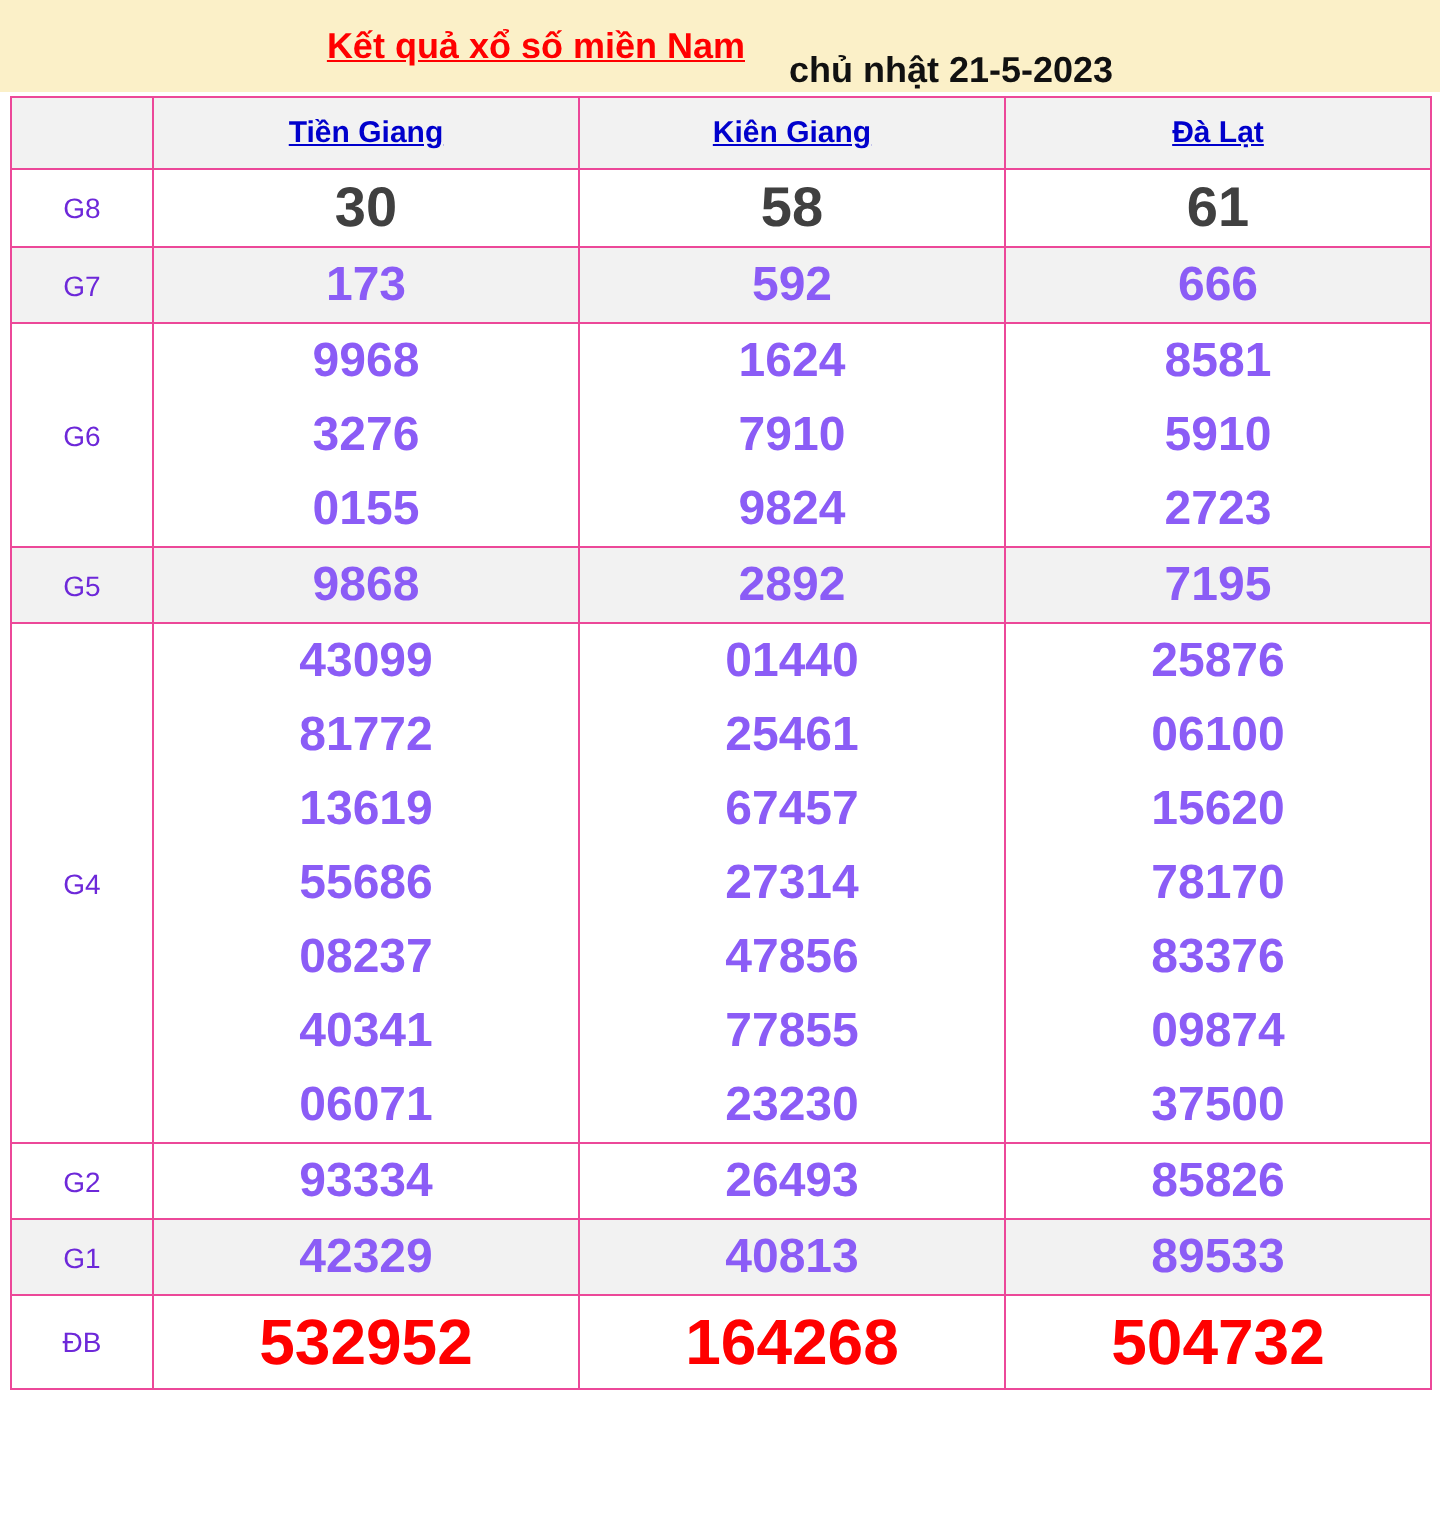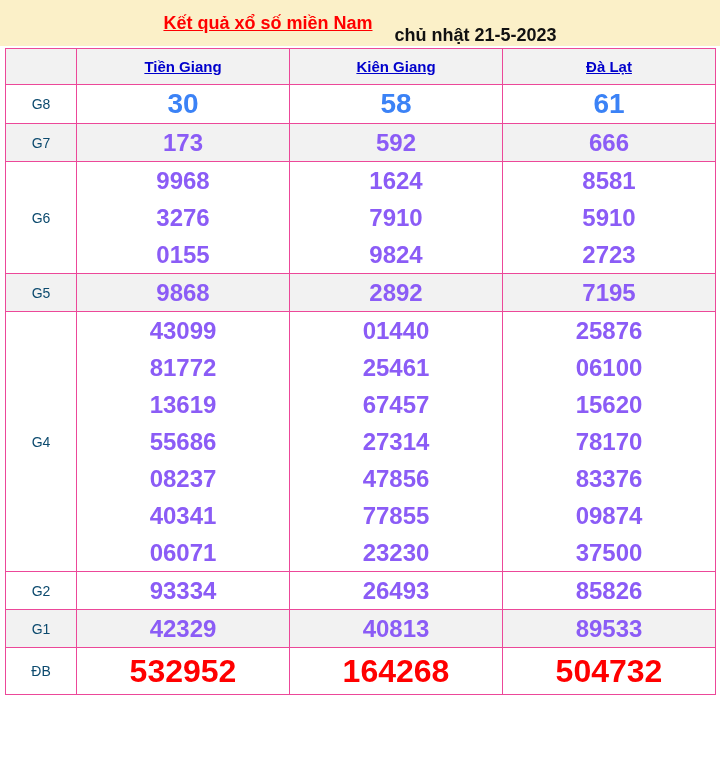--- a/index.html
+++ b/index.html
@@ -58,36 +58,36 @@
   }
   .province-link {
     color: #0000CC;
     text-decoration: underline;
     cursor: pointer;
   }
   .label-cell {
     text-align: center;
     font-size: 14px;
     font-weight: 400;
-    color: #0c4a6e;
+    color: #6d28d9;
   }
   .value-cell { text-align: center; }
   .num-line {
     height: 37px;
     line-height: 37px;
     font-size: 24px;
     font-weight: 700;
     color: #8b5cf6;
     text-align: center;
   }
   tr.style-red-large .num-line {
     height: 38px;
     line-height: 38px;
     font-size: 28px;
-    color: #3b82f6;
+    color: #404040;
   }
   tr.style-red-xlarge .num-line {
     height: 46px;
     line-height: 46px;
     font-size: 32px;
     color: #FF0000;
   }
   tr.zebra-gray  { background: #F2F2F2; }
   tr.zebra-white { background: #FFFFFF; }
 </style>

